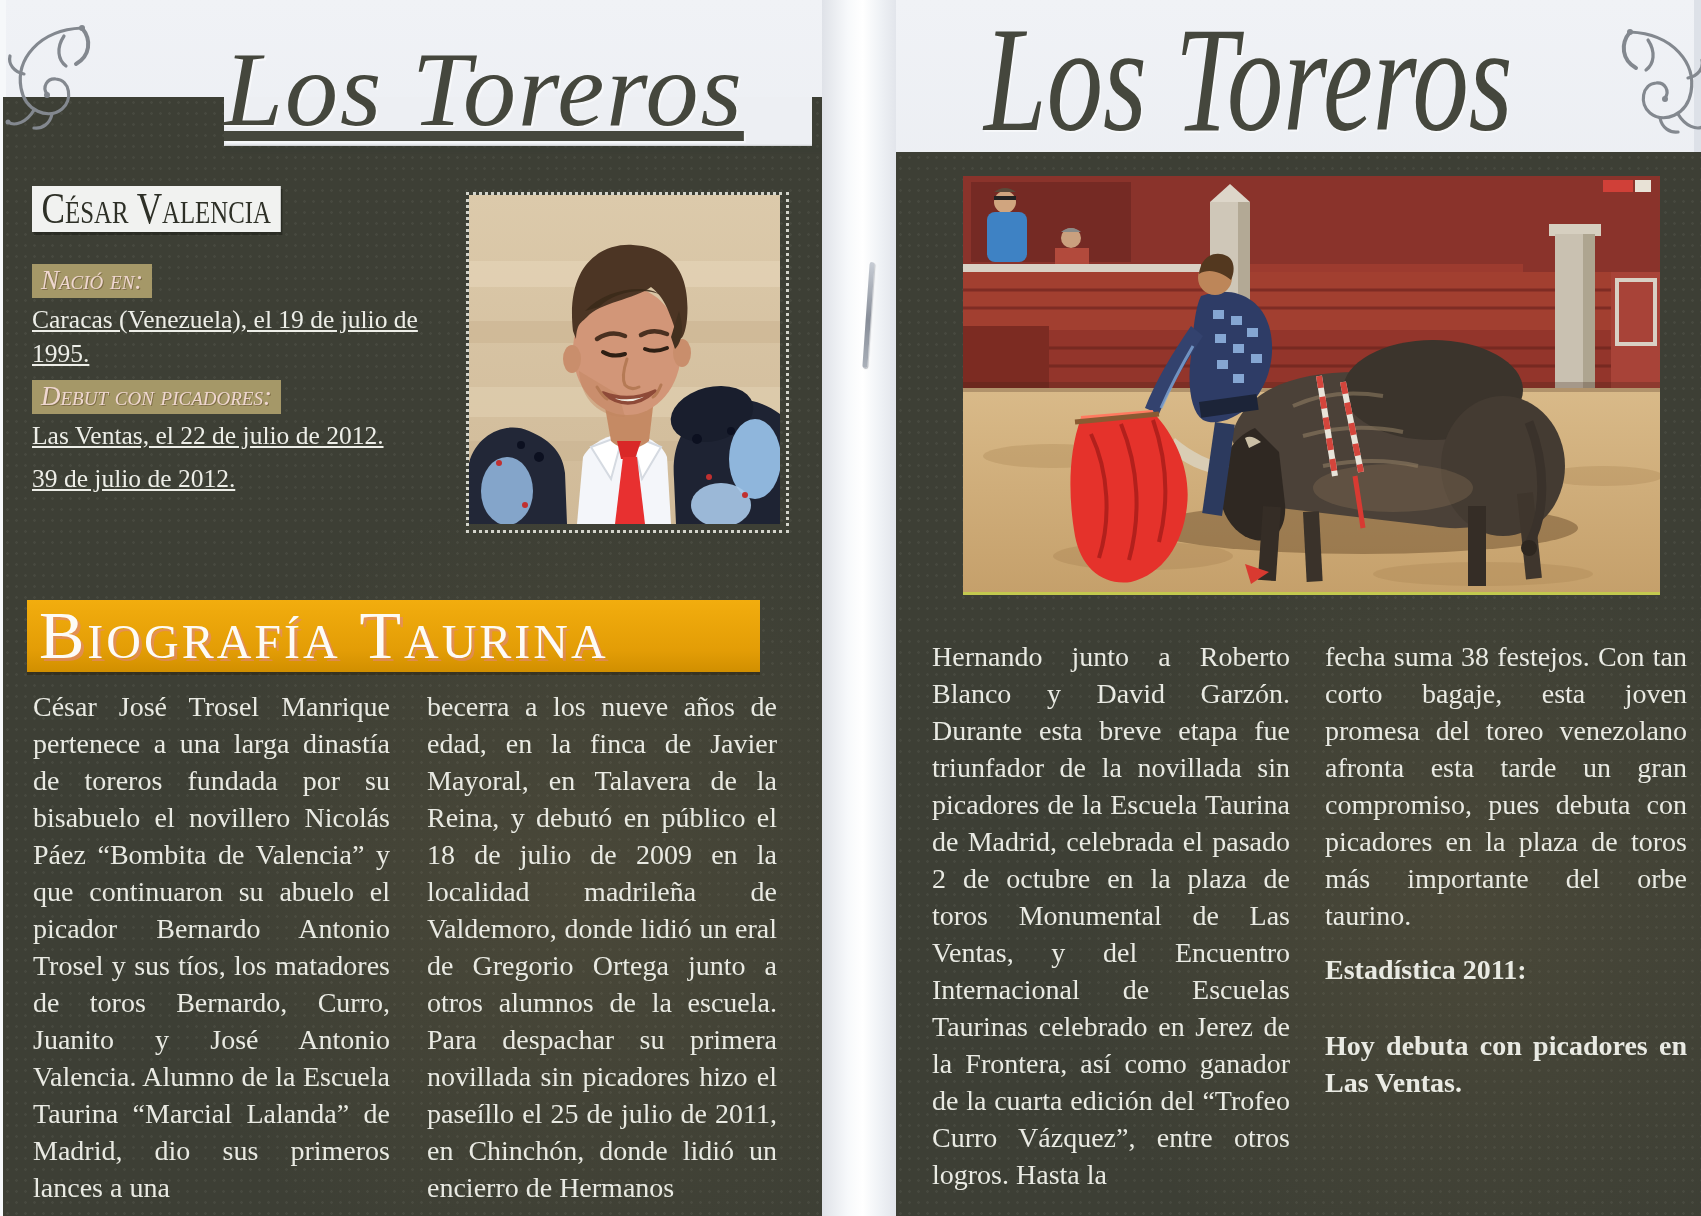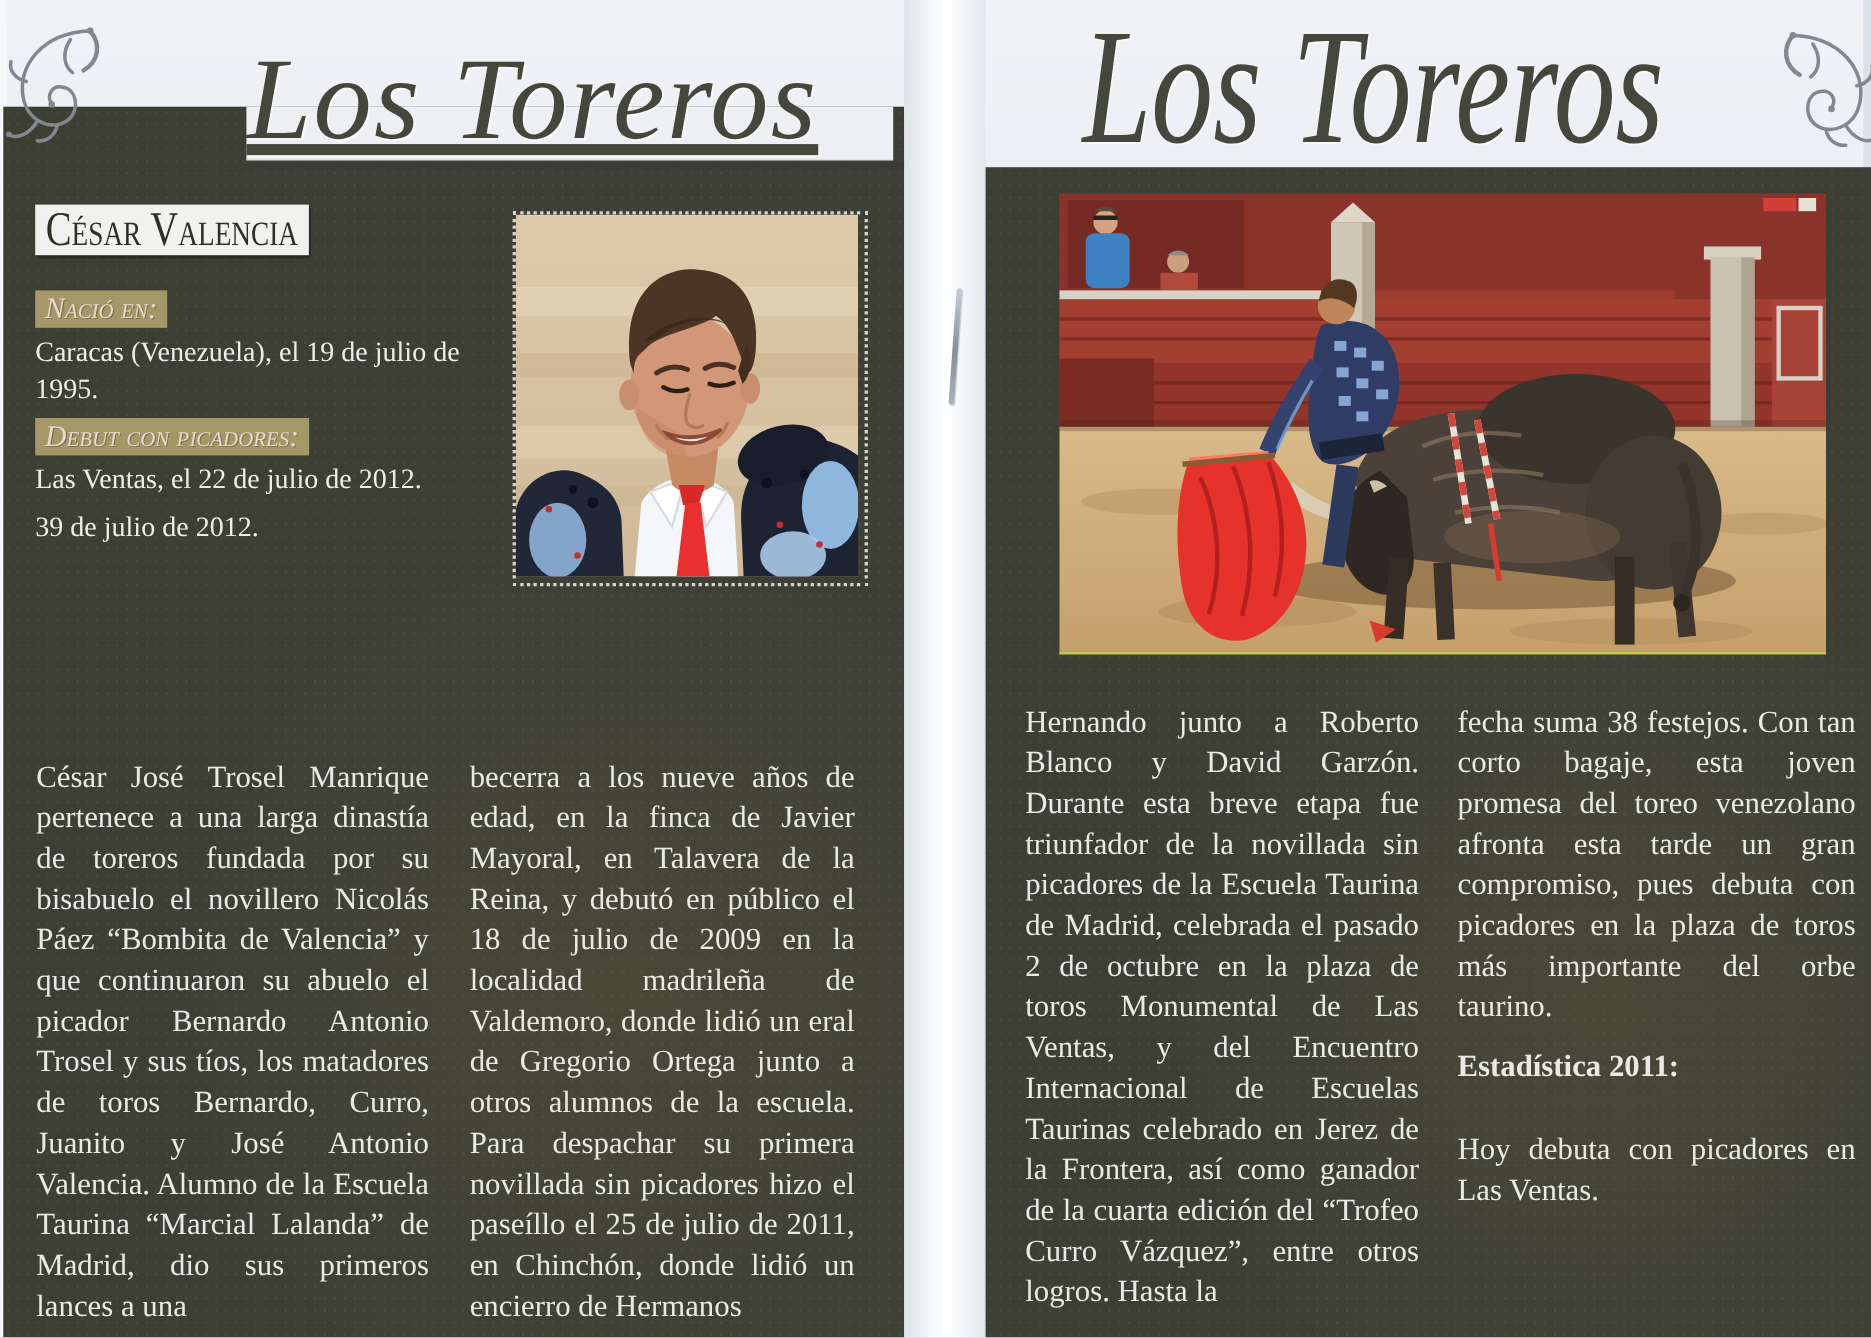--- a/index.html
+++ b/index.html
@@ -47,41 +47,41 @@
 
   
   #name-box{position:absolute;left:32px;top:186px;background:#f1f2f0;color:#2e3027;
       font-variant:small-caps;font-size:44px;line-height:46px;padding:0 12px;
       white-space:nowrap;transform:scaleX(.8);transform-origin:0 0;
       box-shadow:2px 3px 0 rgba(20,22,16,.45);}
   #facts{position:absolute;left:32px;top:264px;width:440px;}
   .fact-label{display:inline-block;background:#a59868;color:#efd7d0;
       font-variant:small-caps;font-size:27px;line-height:29px;padding:2px 9px 3px 9px;
       text-shadow:1px 1px 0 rgba(90,70,40,.5);font-style:italic;}
-  .fact-value{color:#edeee8;font-size:25.5px;line-height:34px;margin:5px 0 9px 0;}
+  .fact-value{color:#edeee8;font-size:25.5px;line-height:34px;margin:5px 0 9px 0;text-decoration:underline;}
 
   #portrait{position:absolute;left:466px;top:192px;width:317px;height:335px;
       border:3px dotted rgba(238,238,230,.85);}
   #portrait svg{display:block;}
 
   #section-bar{position:absolute;left:27px;top:600px;width:733px;height:72px;
       background:linear-gradient(180deg,#f2ad0e 0%,#e39d06 70%,#d18f00 100%);
       box-shadow:0 3px 0 rgba(40,30,5,.4);}
   #section-title{color:#fdfbf6;font-variant:small-caps;font-size:68px;line-height:70px;
       padding-left:12px;letter-spacing:3px;white-space:nowrap;
       text-shadow:3px 3px 0 rgba(224,130,142,.55);}
 
   .body-col{position:absolute;color:#e9eae3;font-size:28px;line-height:37px;
       text-align:justify;}
   #lcol1{left:33px;top:688px;width:357px;height:520px;}
   #lcol2{left:427px;top:688px;width:350px;height:520px;}
   #rcol1{left:932px;top:638px;width:358px;height:560px;}
   #rcol2{left:1325px;top:638px;width:362px;height:560px;}
   #stats-heading{font-weight:bold;margin-top:17px;}
-  #closing-note{font-weight:normal;margin-top:39px;}
+  #closing-note{font-weight:bold;margin-top:39px;}
 
   
   #bullfight{position:absolute;left:963px;top:176px;width:697px;height:416px;
       border-bottom:3px solid #c3c94f;}
   #bullfight svg{display:block;}
 </style>
 </head>
 <body>
 
 <div id="stage">
@@ -173,20 +173,23 @@
       <path d="M172,140 q12,-7 26,-1" stroke="#4a3020" stroke-width="4.5" fill="none" stroke-linecap="round"></path>
       <path d="M134,157 q10,6 22,2" stroke="#2e1f14" stroke-width="4" fill="none" stroke-linecap="round"></path>
       <path d="M176,154 q10,4 22,-1" stroke="#2e1f14" stroke-width="4" fill="none" stroke-linecap="round"></path>
       <path d="M158,164 q-6,18 -2,26 q6,6 14,2" stroke="#b57a55" stroke-width="3" fill="none" stroke-linecap="round"></path>
       <path d="M134,198 Q160,219 186,196 Q160,208 134,198 Z" fill="#f1ede2" stroke="#8e4a38" stroke-width="3.5" stroke-linejoin="round"></path>
       <path d="M128,192 q6,10 10,12" stroke="#b57a55" stroke-width="3" fill="none" stroke-linecap="round"></path>
       <path d="M192,190 q-4,10 -8,12" stroke="#b57a55" stroke-width="3" fill="none" stroke-linecap="round"></path>
     </svg>
   </div>
 
+  <div id="section-bar">
+    <div id="section-title">Biografía Taurina</div>
+  </div>
 
   <div id="lcol1" class="body-col">César José Trosel Manrique pertenece a una larga dinastía de toreros fundada por su bisabuelo el novillero Nicolás Páez “Bombita de Valencia” y que continuaron su abuelo el picador Bernardo Antonio Trosel y sus tíos, los matadores de toros Bernardo, Curro, Juanito y José Antonio Valencia.  Alumno de la Escuela Taurina “Marcial Lalanda” de Madrid, dio sus primeros lances a una</div>
   <div id="lcol2" class="body-col">becerra a los nueve años de edad, en la finca de Javier Mayoral, en Talavera de la Reina, y debutó en público el 18 de julio de 2009 en la localidad madrileña de Valdemoro, donde lidió un eral de Gregorio Ortega junto a otros alumnos de la escuela. Para despachar su primera novillada sin picadores hizo el paseíllo el 25 de julio de 2011, en Chinchón, donde lidió un encierro de Hermanos</div>
 
   <div id="gutter"></div>
   <div id="staple"></div>
 
   <div id="block-right" class="page-block"></div>
 
   <div id="title-right" class="big-title">

